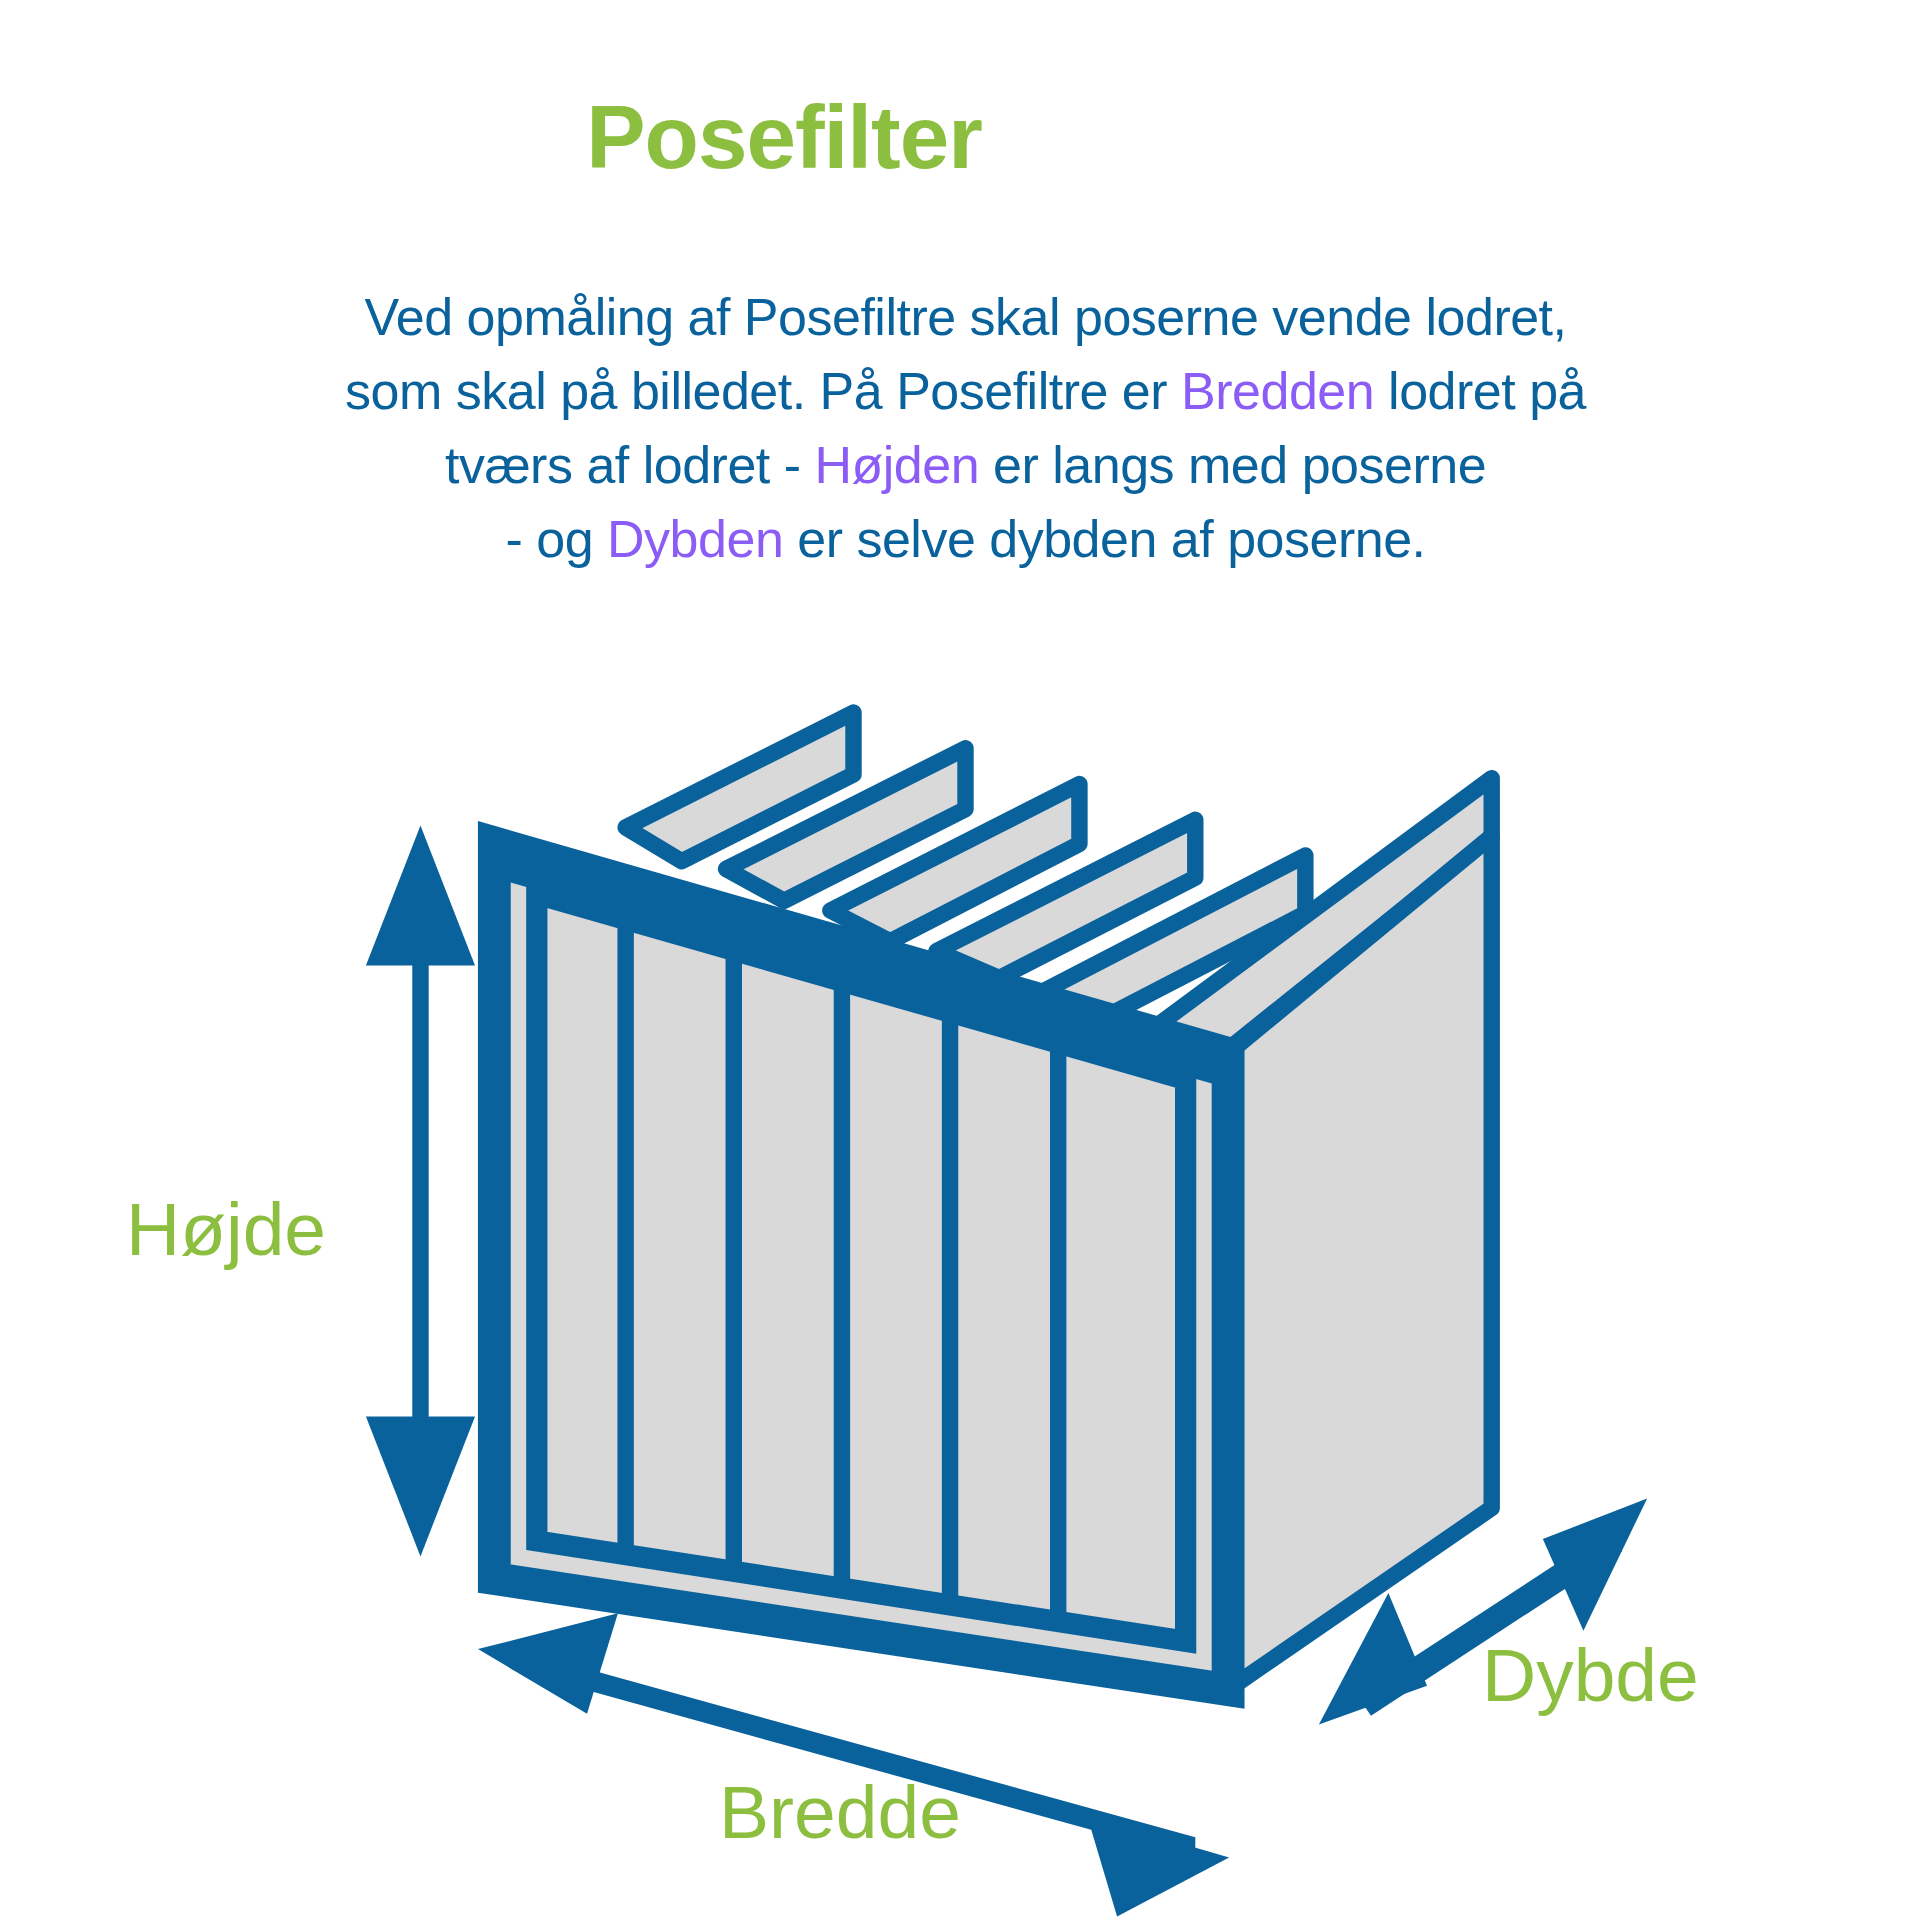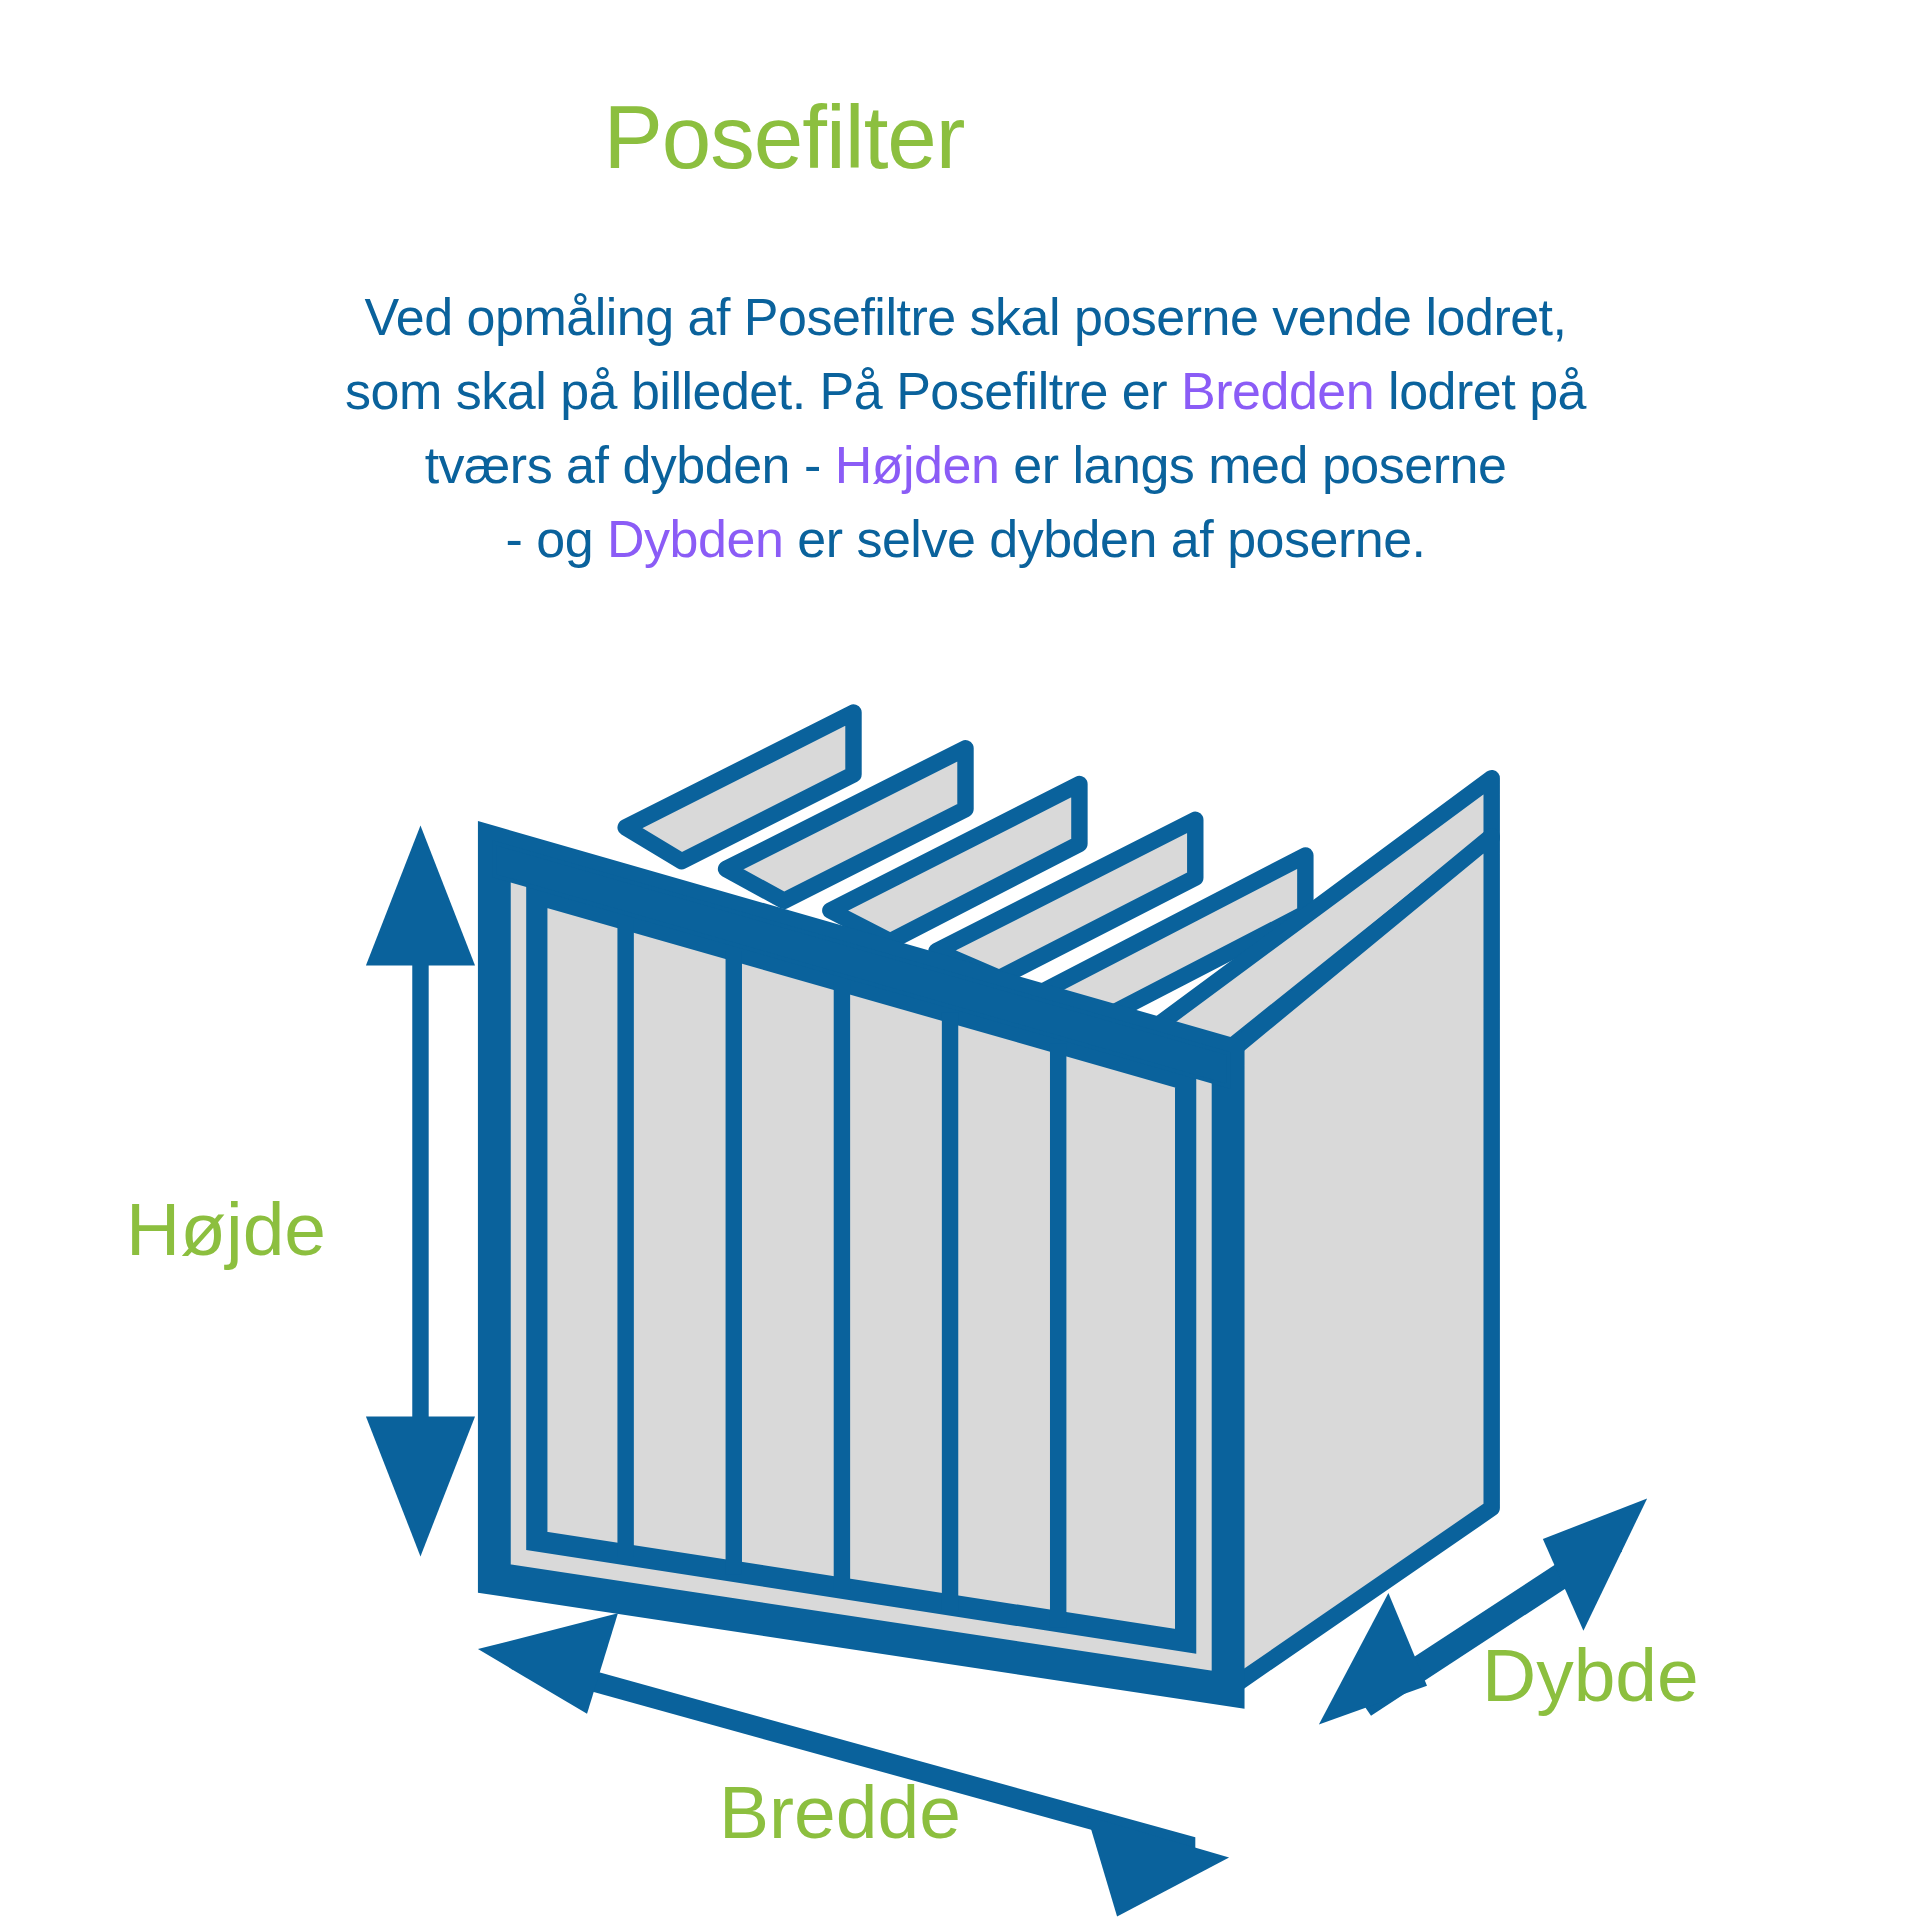--- a/index.html
+++ b/index.html
@@ -17,21 +17,21 @@
   }
 
   
   #title {
     position: absolute;
     top: 93px;
     left: 0;
     width: 1568px;
     text-align: center;
     font-size: 89px;
-    font-weight: normal;
+    font-weight: bold;
     color: #8cbf3f;
     letter-spacing: -1px;
     line-height: 1.0;
   }
 
   #intro {
     position: absolute;
     top: 280px;
     left: 77px;
     width: 1777px;
@@ -67,21 +67,21 @@
 </head>
 <body>
 
 <div id="page">
 
   <div id="title">Posefilter</div>
 
   <div id="intro">
     <span>Ved opmåling af Posefiltre skal poserne vende lodret,</span><br>
     <span>som skal på billedet. På Posefiltre er </span><span class="accent">Bredden</span><span> lodret på</span><br>
-    <span>tværs af dybden - </span><span class="accent">Højden</span><span> er langs med poserne</span><br>
+    <span>tværs af lodret - </span><span class="accent">Højden</span><span> er langs med poserne</span><br>
     <span>- og </span><span class="accent">Dybden</span><span> er selve dybden af poserne.</span>
   </div>
 
   <svg id="diagram" viewBox="0 0 2000 2000">
 
     <g>
 
       <polygon points="648,857 884,738 884,802 706,892" fill="#d9d9d9" stroke="#0a629c" stroke-width="17" stroke-linejoin="round"></polygon>
 
       <polygon points="752,900 1000,775 1000,838 812,933" fill="#d9d9d9" stroke="#0a629c" stroke-width="17" stroke-linejoin="round"></polygon>

